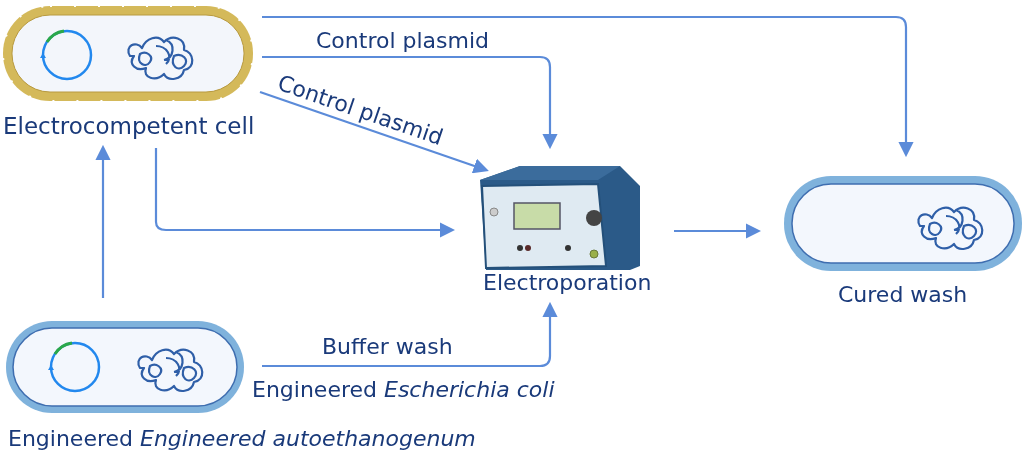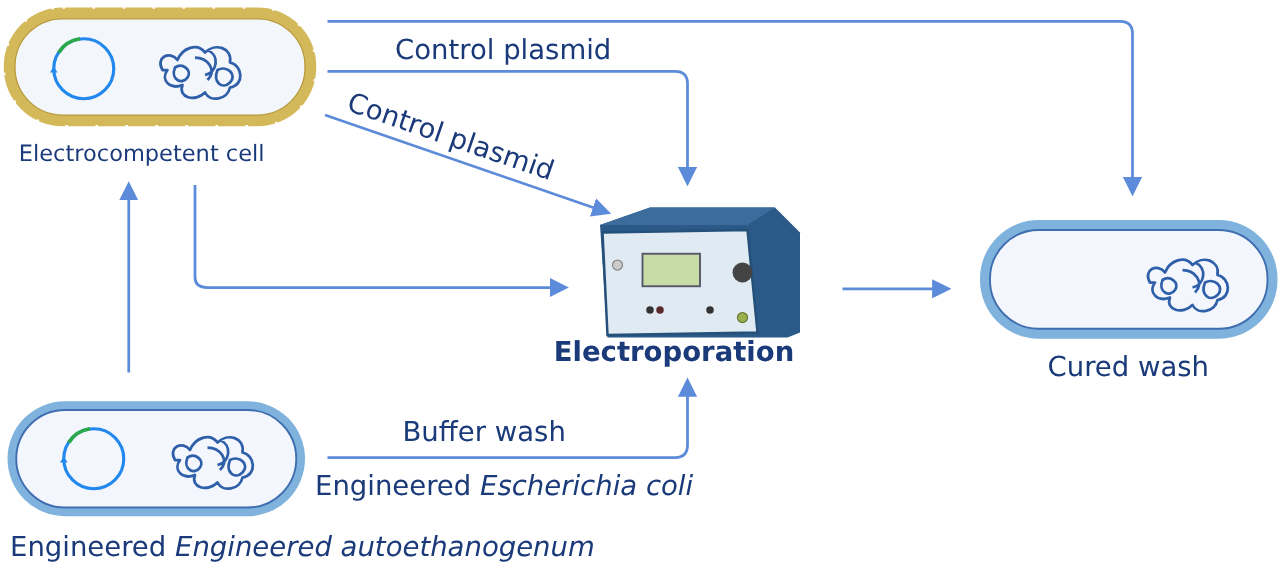--- a/index.html
+++ b/index.html
@@ -69,20 +69,20 @@
     <path d="M262,17 L896,17 Q906,17 906,27 L906,154" marker-end="url(#ah)"></path>
     <path d="M262,57 L540,57 Q550,57 550,67 L550,146" marker-end="url(#ah)"></path>
     <path d="M260,92 L486,170" marker-end="url(#ah)"></path>
     <path d="M156,148 L156,222 Q156,230 166,230 L452,230" marker-end="url(#ah)"></path>
     <path d="M674,231 L758,231" marker-end="url(#ah)"></path>
     <path d="M103,298 L103,148" marker-end="url(#ah)"></path>
     <path d="M262,366 L540,366 Q550,366 550,356 L550,305" marker-end="url(#ah)"></path>
   </g>
 </svg>
 
-<div class="lbl" style="left:3px; top:115px; font-size:18px;margin-left:12px;">Electrocompetent cell</div>
+<div class="lbl" style="left:3px; top:115px; font-size:23px;">Electrocompetent cell</div>
 <div class="lbl" style="left:316px; top:30px;">Control plasmid</div>
 <div class="lbl rot" style="left:282px; top:72px;">Control plasmid</div>
-<div class="lbl" style="left:443px; top:272px;font-weight:bold;">Electroporation</div>
+<div class="lbl" style="left:483px; top:272px;">Electroporation</div>
 <div class="lbl" style="left:838px; top:284px;">Cured wash</div>
 <div class="lbl" style="left:322px; top:336px;">Buffer wash</div>
 <div class="lbl" style="left:252px; top:379px;"><span style="white-space: pre;">Engineered </span><i>Escherichia coli</i></div>
 <div class="lbl" style="left:8px; top:428px;"><span style="white-space: pre;">Engineered </span><i>Engineered autoethanogenum</i></div>
 
 </body></html>

